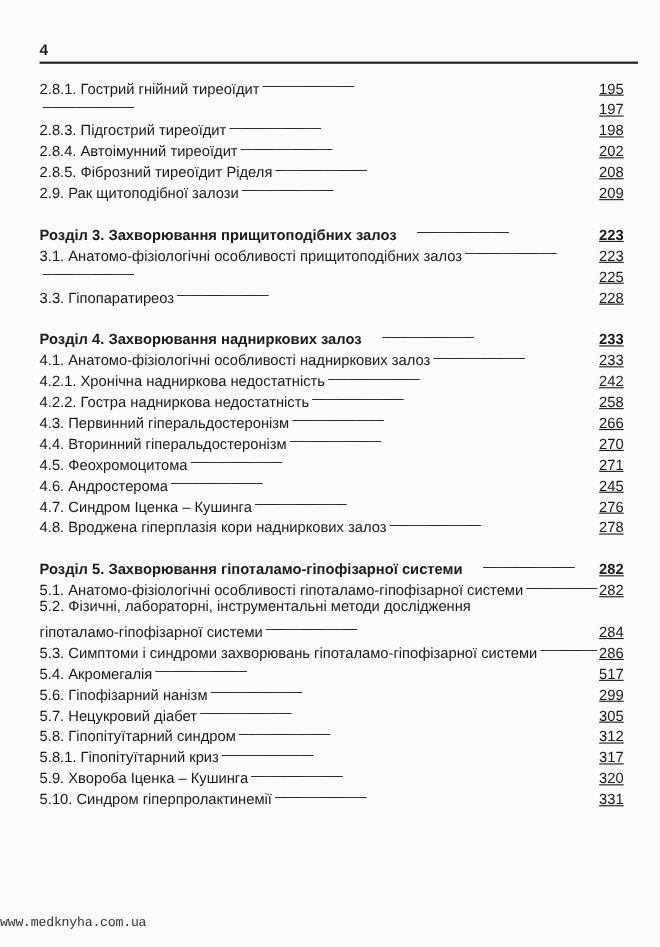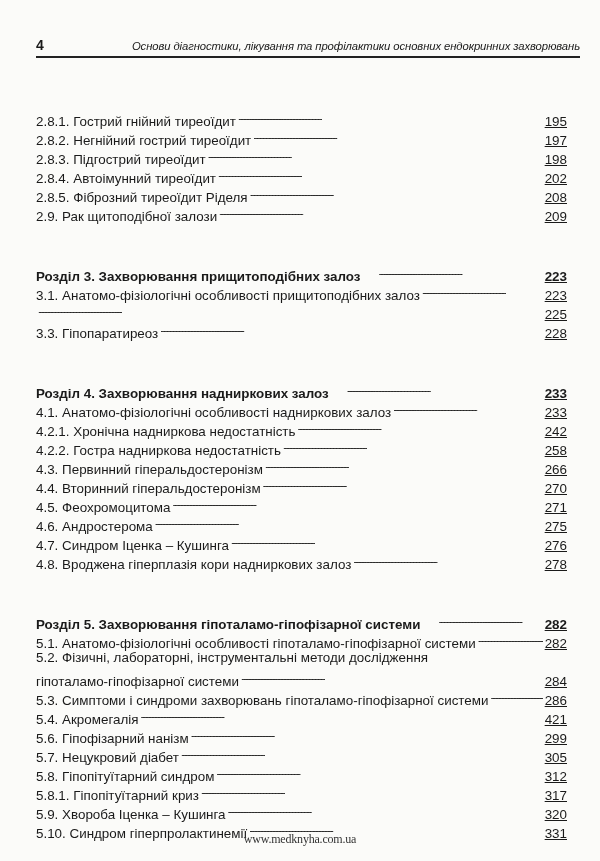--- a/index.html
+++ b/index.html
@@ -13,59 +13,57 @@
     }
     .page-num {
       position: absolute; left: 0; top: 0; font-family: "Liberation Sans", sans-serif;
       font-size: 14px; font-weight: bold; line-height: 18px;
     }
     .running-title {
       position: absolute; right: 0; top: 2px; font-style: italic;
       font-size: 11.3px; line-height: 16px; white-space: nowrap; letter-spacing: -0.1px;
     }
     .toc { position: absolute; left: 36px; width: 531px; top: 66px; }
-    .section { margin-bottom: 19px; margin-top: 41px; }
+    .section { margin-bottom: 19px; }
     .entry {
       display: flex; align-items: baseline; font-size: 13.4px; line-height: 19px; height: 19px;
       white-space: nowrap;
     }
     .entry.bold { font-weight: bold; gap: 16px; }
     .entry .title { flex: 0 0 auto; }
     .entry .dots {
       flex: 1 1 auto; overflow: hidden; margin: 0 2px; position: relative; height: 19px;
     }
     .entry .dots::after {
       content: ". . . . . . . . . . . . . . . . . . . . . . . . . . . . . . . . . . . . . . . . . . . . . . . . . . . . . . . . . . . . . . . . . . . . . . . . . . . . . . . . . . . . . . . . . . . . . . . . . . . . . . . . . . . . . . . . . . . . . . . . . . . . . . . . . . . . . . . . . .";
       position: absolute; left: 0; bottom: 4px; font-size: 9px; letter-spacing: -2.2px; font-weight: normal;
       line-height: 10px;
     }
     .entry .pg { flex: 0 0 auto; text-align: left; text-decoration: underline; }
     .entry.wrap-first { height: 19px; align-items: center; }
     .footer {
-      position: absolute; left: 0; right: 0; top: 832px; text-align: center;
-      font-size: 12px; color: #333; font-family: Liberation Serif, serif; letter-spacing: -0.2px;
+      position: absolute; left: 0; right: 0; top: 832px; 
+      font-size: 12px; color: #333; font-family: Liberation Mono, monospace; letter-spacing: -0.2px;
     }
   </style>
 </head>
 <body>
 
 <div class="header">
   <span class="page-num">4</span>
-  <span class="running-title">Основи діагностики, лікування та профілактики основних ендокринних захворювань</span>
 </div>
 
 <div class="toc">
   <div class="section">
     <div class="entry">
         <span class="title">2.8.1. Гострий гнійний тиреоїдит</span>
         <span class="dots"></span>
         <span class="pg">195</span>
       </div>
     <div class="entry">
-        <span class="title">2.8.2. Негнійний гострий тиреоїдит</span>
         <span class="dots"></span>
         <span class="pg">197</span>
       </div>
     <div class="entry">
         <span class="title">2.8.3. Підгострий тиреоїдит</span>
         <span class="dots"></span>
         <span class="pg">198</span>
       </div>
     <div class="entry">
         <span class="title">2.8.4. Автоімунний тиреоїдит</span>
@@ -138,21 +136,21 @@
         <span class="pg">270</span>
       </div>
     <div class="entry">
         <span class="title">4.5. Феохромоцитома</span>
         <span class="dots"></span>
         <span class="pg">271</span>
       </div>
     <div class="entry">
         <span class="title">4.6. Андростерома</span>
         <span class="dots"></span>
-        <span class="pg">275</span>
+        <span class="pg">245</span>
       </div>
     <div class="entry">
         <span class="title">4.7. Синдром Іценка – Кушинга</span>
         <span class="dots"></span>
         <span class="pg">276</span>
       </div>
     <div class="entry">
         <span class="title">4.8. Вроджена гіперплазія кори надниркових залоз</span>
         <span class="dots"></span>
         <span class="pg">278</span>
@@ -179,21 +177,21 @@
         <span class="pg">284</span>
       </div>
     <div class="entry">
         <span class="title">5.3. Симптоми і синдроми захворювань гіпоталамо-гіпофізарної системи</span>
         <span class="dots"></span>
         <span class="pg">286</span>
       </div>
     <div class="entry">
         <span class="title">5.4. Акромегалія</span>
         <span class="dots"></span>
-        <span class="pg">421</span>
+        <span class="pg">517</span>
       </div>
     <div class="entry">
         <span class="title">5.6. Гіпофізарний нанізм</span>
         <span class="dots"></span>
         <span class="pg">299</span>
       </div>
     <div class="entry">
         <span class="title">5.7. Нецукровий діабет</span>
         <span class="dots"></span>
         <span class="pg">305</span>

